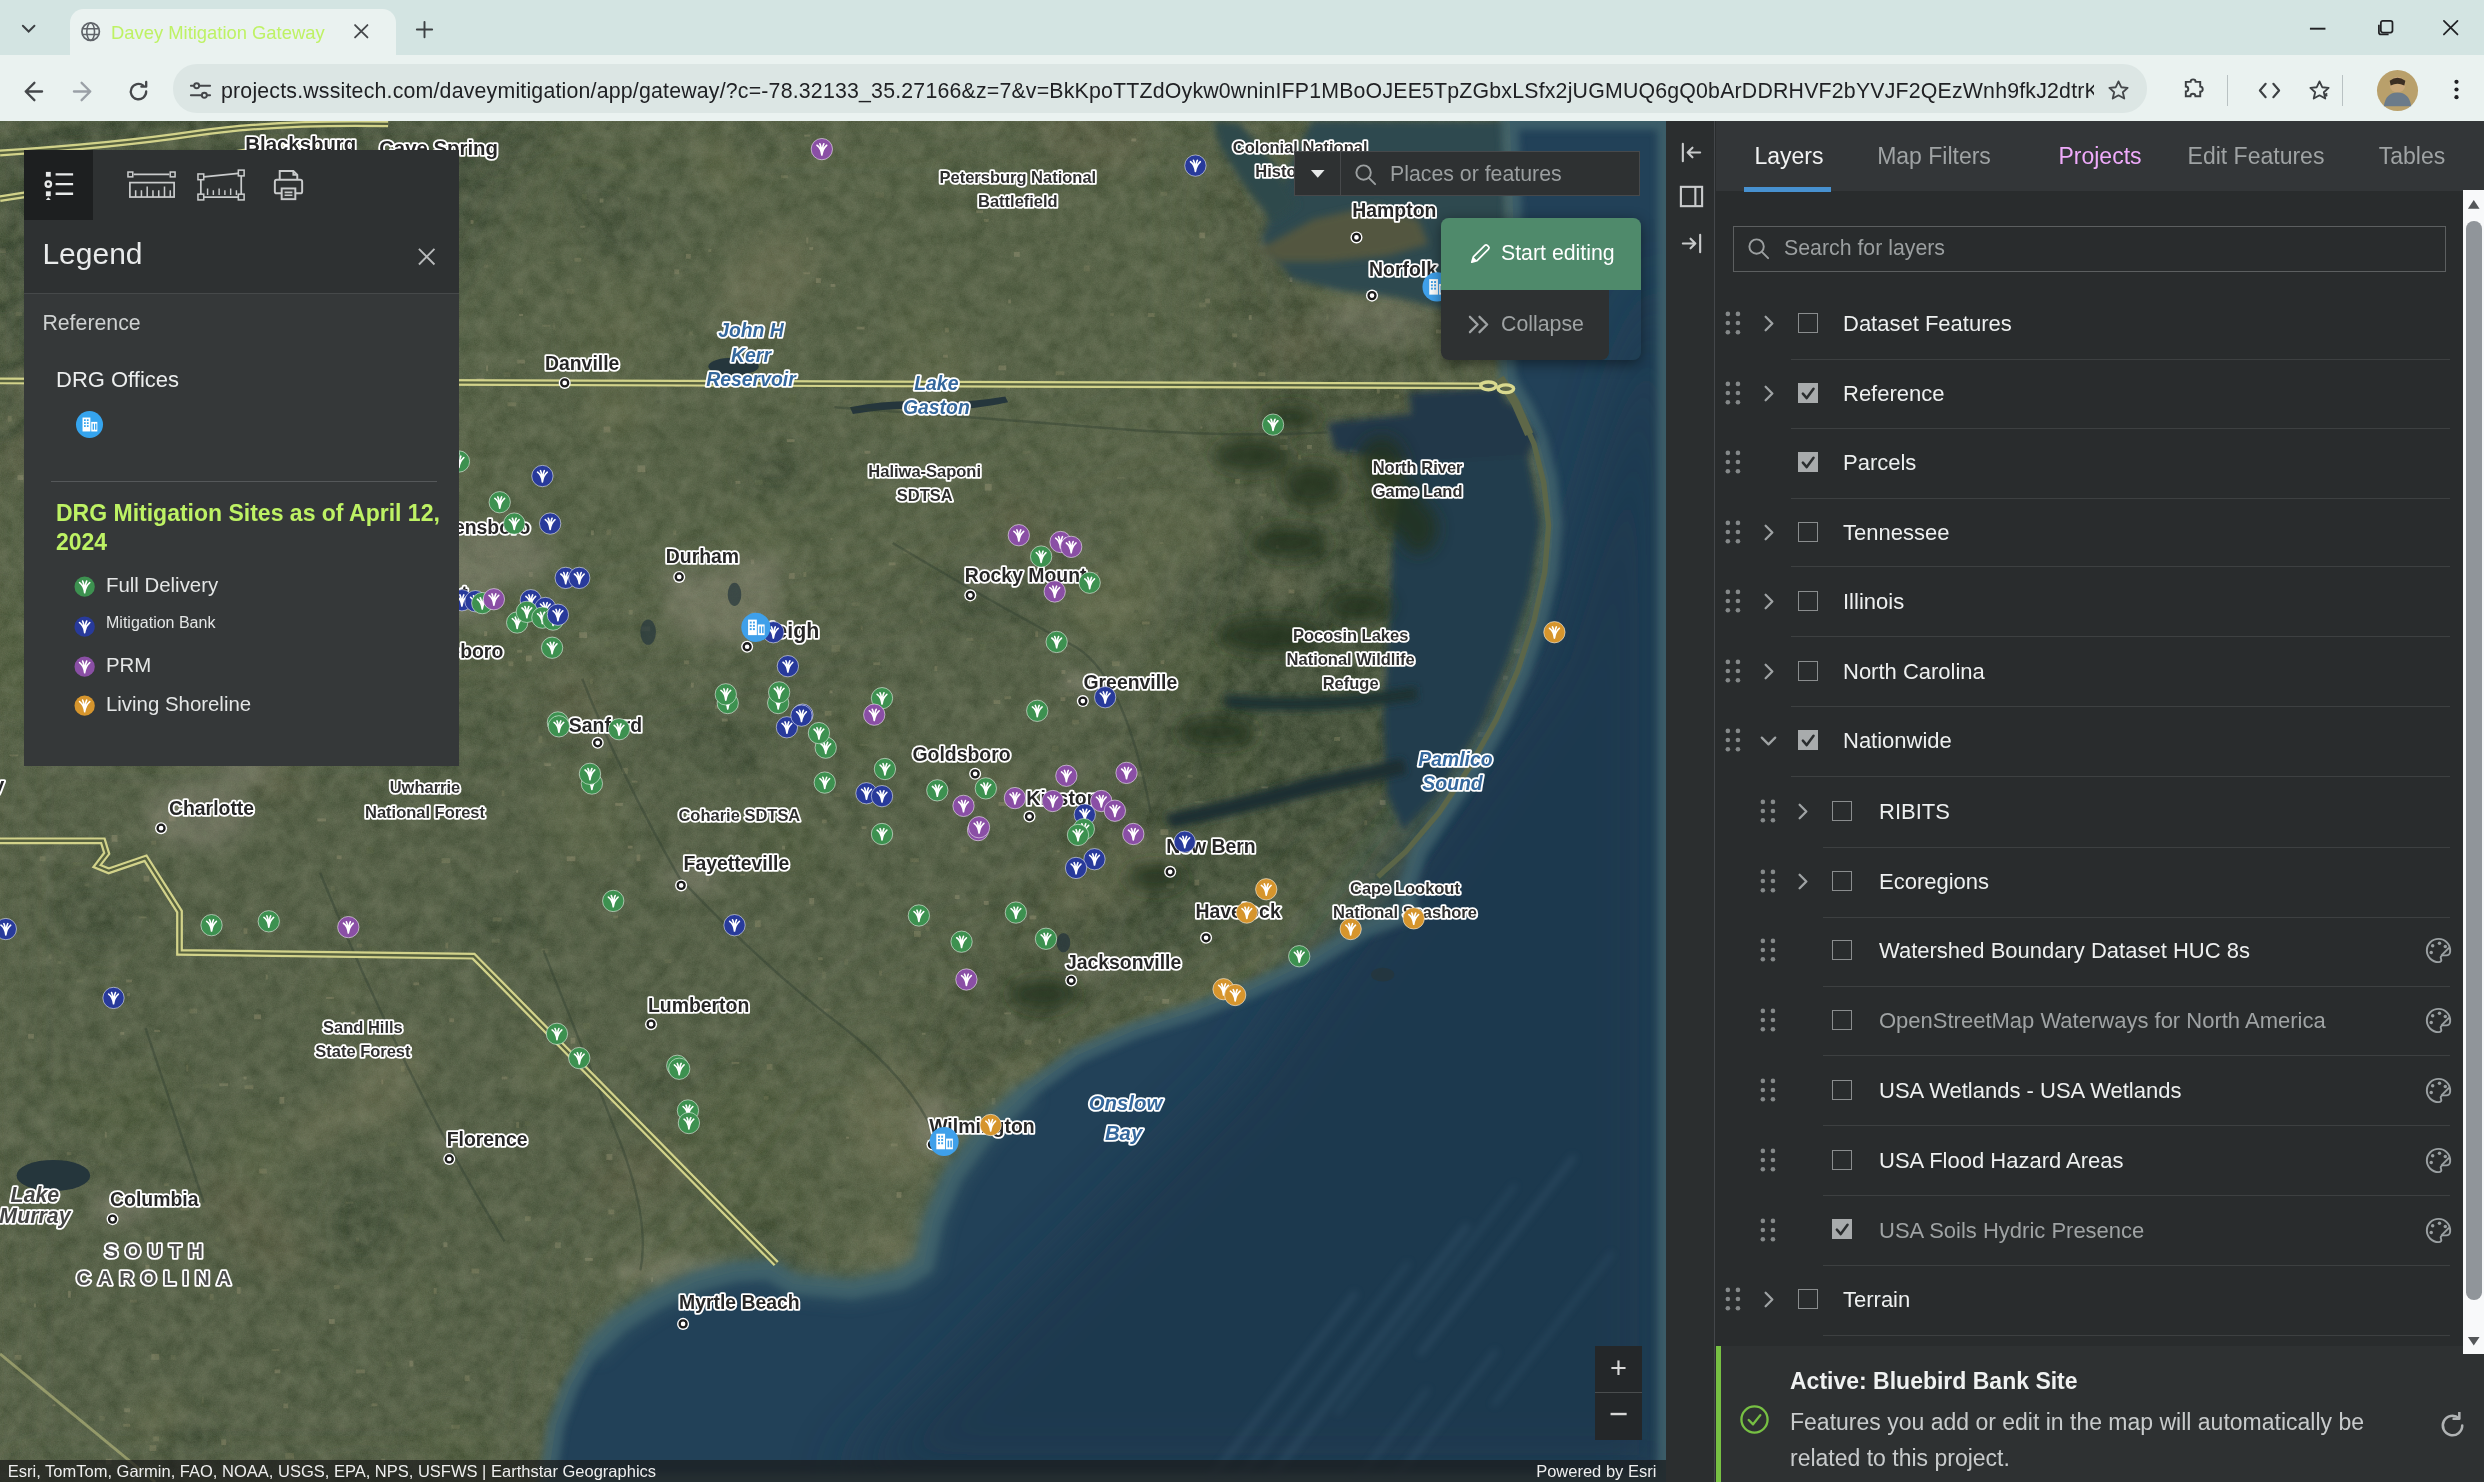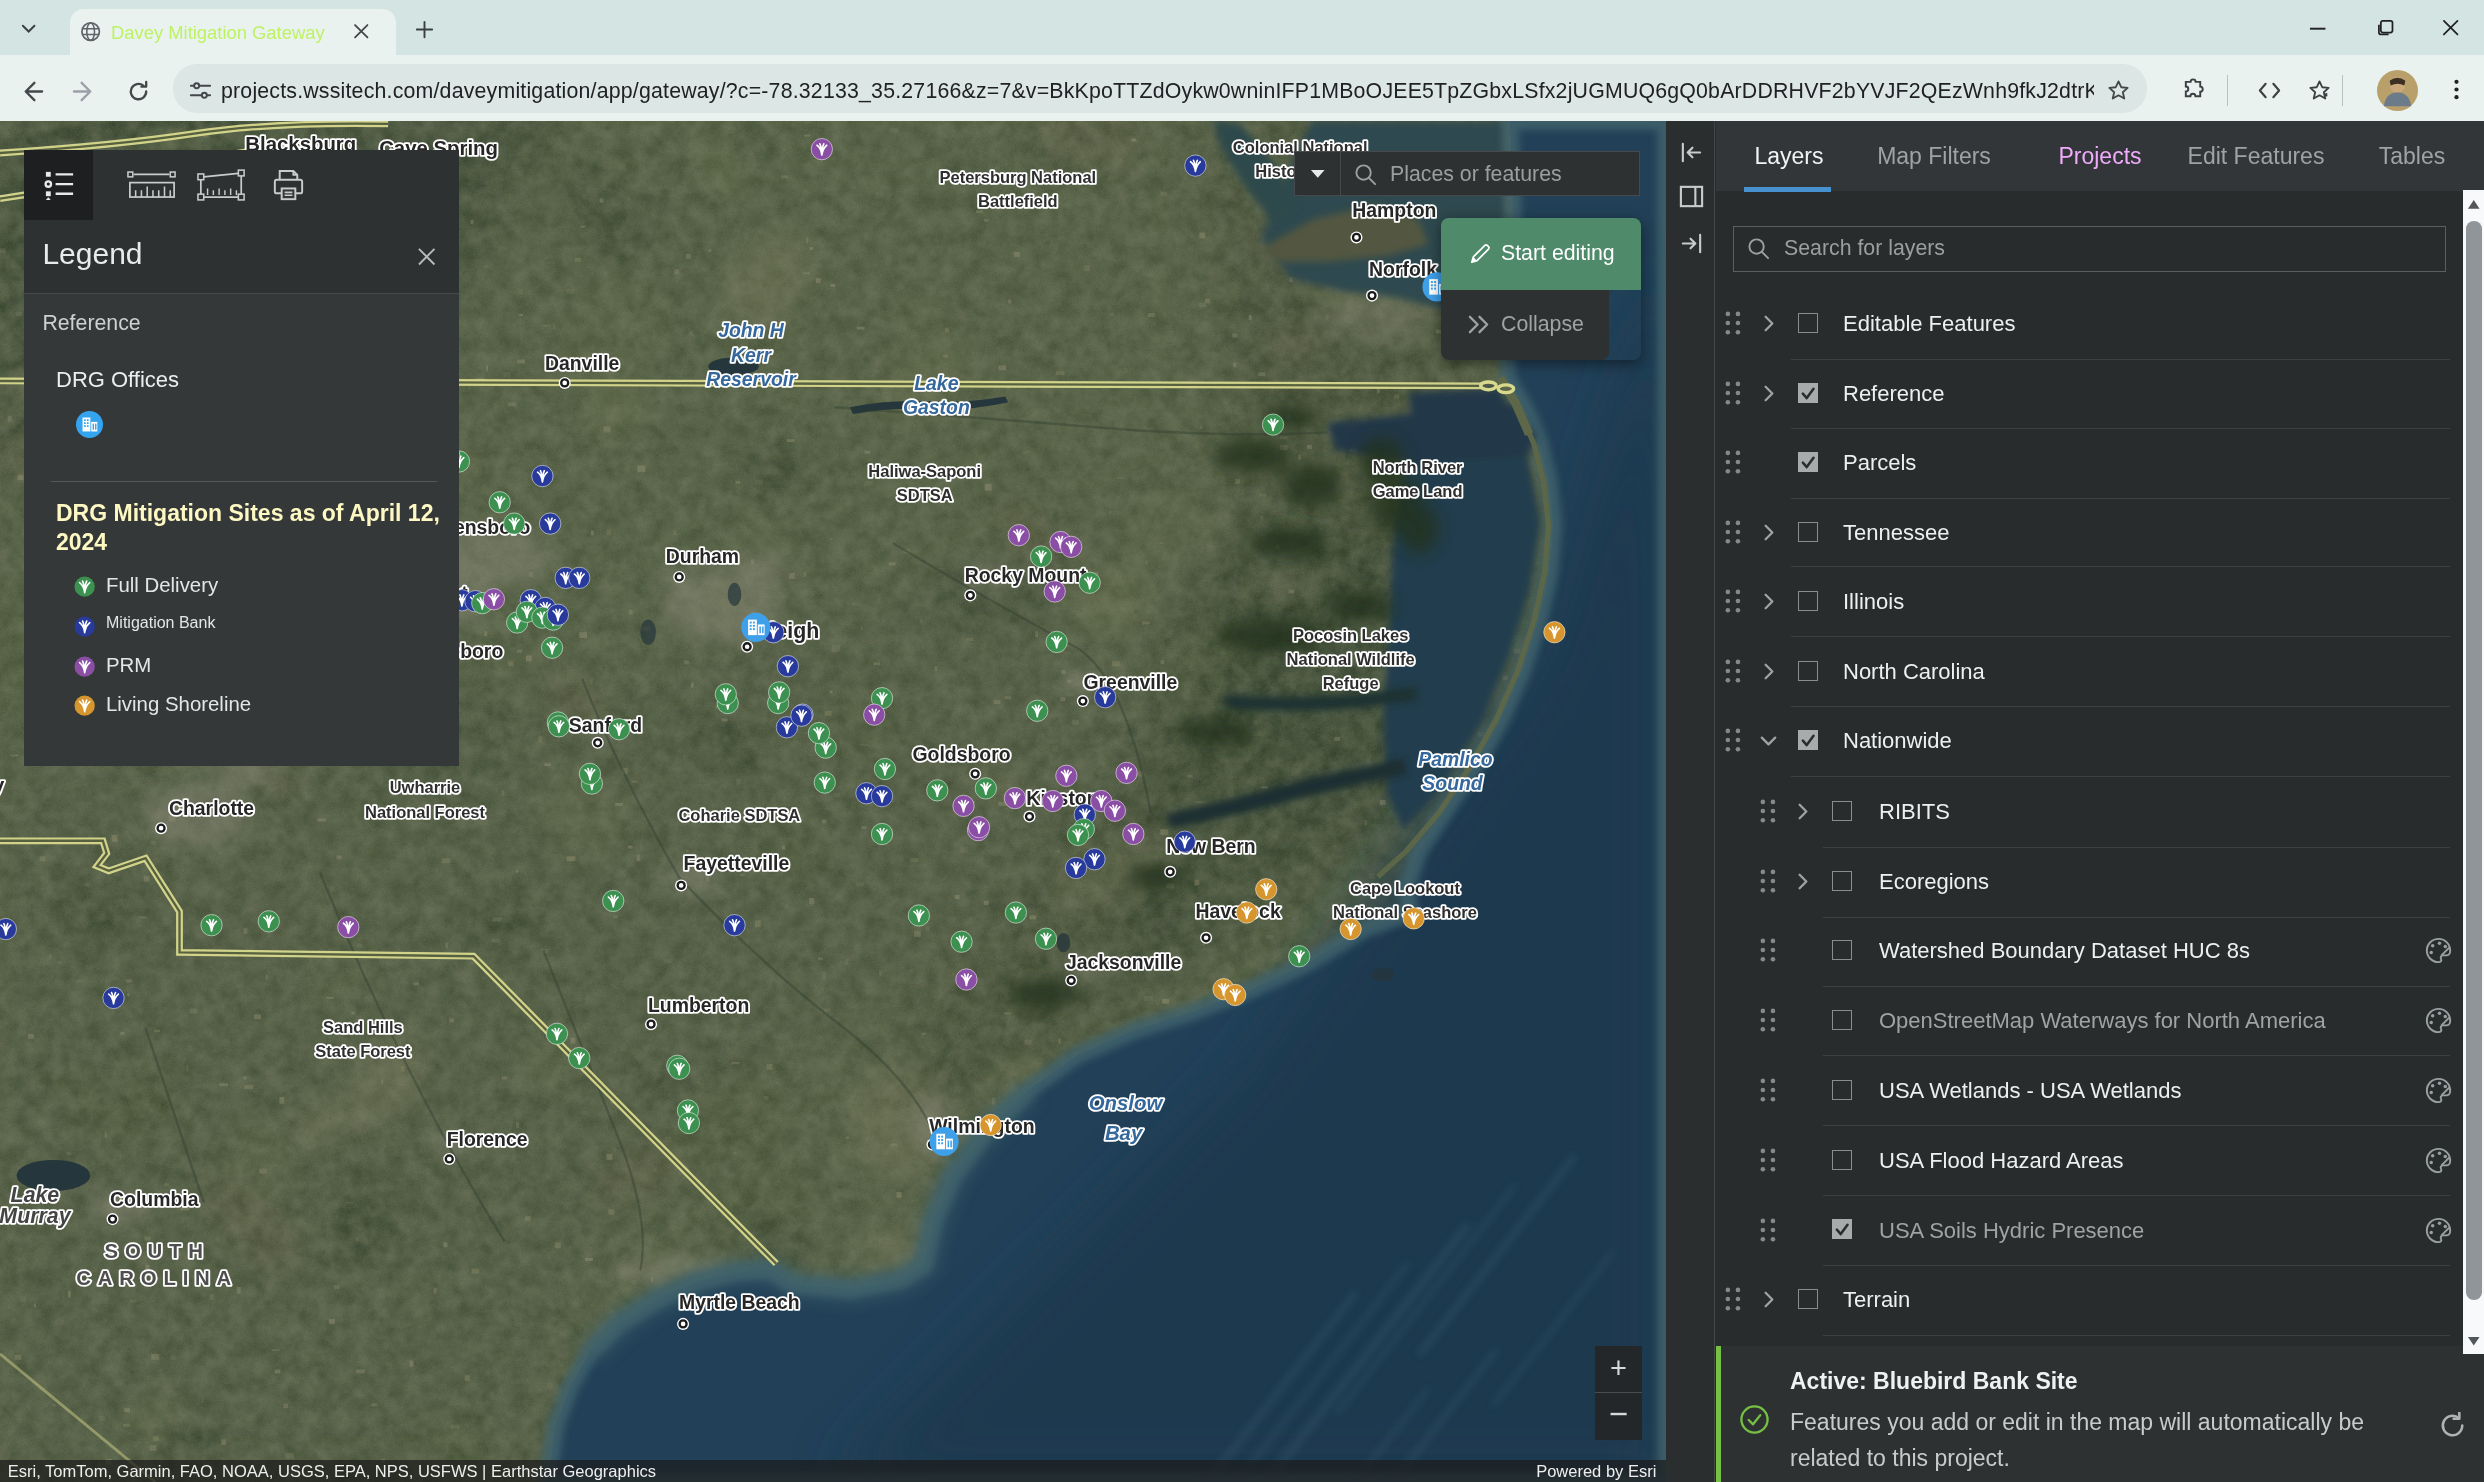--- a/index.html
+++ b/index.html
@@ -1951,21 +1951,21 @@
 <div class="abs" style="left:0;top:143px;width:435px;height:1px;background:#46494a"></div>
 <div class="abs" style="left:18.4px;top:161px;font-size:21.3px;color:#ced1d1">Reference</div>
 <div class="abs" style="left:32px;top:217px;font-size:22px;font-weight:normal;color:#eceeee">DRG Offices</div>
 <svg class="abs" style="left:51px;top:260px" width="29" height="29" viewBox="0 0 30 30">
         <circle cx="15" cy="15" r="14" fill="#35a4ee"></circle>
         <g transform="translate(1.5 1.5) scale(0.9)">
           <use href="#bldg2"></use>
         </g>
       </svg>
 <div class="abs" style="left:27px;top:331px;width:386px;height:1px;background:#55585a"></div>
-<div class="abs" style="left:32px;top:349px;font-size:23px;font-weight:bold;color:#fef9c3;line-height:29px;white-space:nowrap">DRG Mitigation Sites as of April 12,<br>2024</div>
+<div class="abs" style="left:32px;top:349px;font-size:23px;font-weight:bold;color:#bef264;line-height:29px;white-space:nowrap">DRG Mitigation Sites as of April 12,<br>2024</div>
 <svg class="abs" style="left:50px;top:426px" width="21.3" height="21.3" viewBox="0 0 21 21">
         <circle cx="10.5" cy="10.5" r="10" fill="#3d9150"></circle>
         <path d="M10.5 16.5 C10 12 9 9 5.5 6.5 M10.5 16.5 C10.3 11.5 10 8 8.5 5 M10.5 16.5 C10.7 11.5 11 8 12.5 5 M10.5 16.5 C11.2 12 12.5 9 15.5 6.5" stroke="#fff" stroke-width="1.6" fill="none" stroke-linecap="round"></path>
       </svg>
 <div class="abs" style="left:82px;top:424px;font-size:20.4px;color:#e4e6e6">Full Delivery</div>
 <svg class="abs" style="left:50px;top:466px" width="21.3" height="21.3" viewBox="0 0 21 21">
         <circle cx="10.5" cy="10.5" r="10" fill="#283a9b"></circle>
         <path d="M10.5 16.5 C10 12 9 9 5.5 6.5 M10.5 16.5 C10.3 11.5 10 8 8.5 5 M10.5 16.5 C10.7 11.5 11 8 12.5 5 M10.5 16.5 C11.2 12 12.5 9 15.5 6.5" stroke="#fff" stroke-width="1.6" fill="none" stroke-linecap="round"></path>
       </svg>
 <div class="abs" style="left:82px;top:464px;font-size:16px;color:#e4e6e6">Mitigation Bank</div>
@@ -2011,21 +2011,21 @@
       <circle cx="14.5" cy="4.0" r="2.4" fill="#85898a"></circle>
       <circle cx="4.0" cy="13.5" r="2.4" fill="#85898a"></circle>
       <circle cx="14.5" cy="13.5" r="2.4" fill="#85898a"></circle>
       <circle cx="4.0" cy="23.0" r="2.4" fill="#85898a"></circle>
       <circle cx="14.5" cy="23.0" r="2.4" fill="#85898a"></circle>
     </svg>
 <svg class="abs" style="left:41px;top:191px" width="23" height="23" viewBox="0 0 24 24">
       <path d="M9 5 L16 12 L9 19" stroke="#9fa3a4" stroke-width="2.4" fill="none" stroke-linecap="round" stroke-linejoin="round"></path>
     </svg>
 <div class="cb" style="left:82px;top:192px"></div>
-<div class="lbl" style="left:127px;top:190px">Editable Features</div>
+<div class="lbl" style="left:127px;top:190px">Dataset Features</div>
 <svg class="abs" style="left:7.8px;top:259px" width="25" height="29" viewBox="0 0 26 30">
       <circle cx="4.0" cy="4.0" r="2.4" fill="#85898a"></circle>
       <circle cx="14.5" cy="4.0" r="2.4" fill="#85898a"></circle>
       <circle cx="4.0" cy="13.5" r="2.4" fill="#85898a"></circle>
       <circle cx="14.5" cy="13.5" r="2.4" fill="#85898a"></circle>
       <circle cx="4.0" cy="23.0" r="2.4" fill="#85898a"></circle>
       <circle cx="14.5" cy="23.0" r="2.4" fill="#85898a"></circle>
     </svg>
 <svg class="abs" style="left:41px;top:261px" width="23" height="23" viewBox="0 0 24 24">
       <path d="M9 5 L16 12 L9 19" stroke="#9fa3a4" stroke-width="2.4" fill="none" stroke-linecap="round" stroke-linejoin="round"></path>

